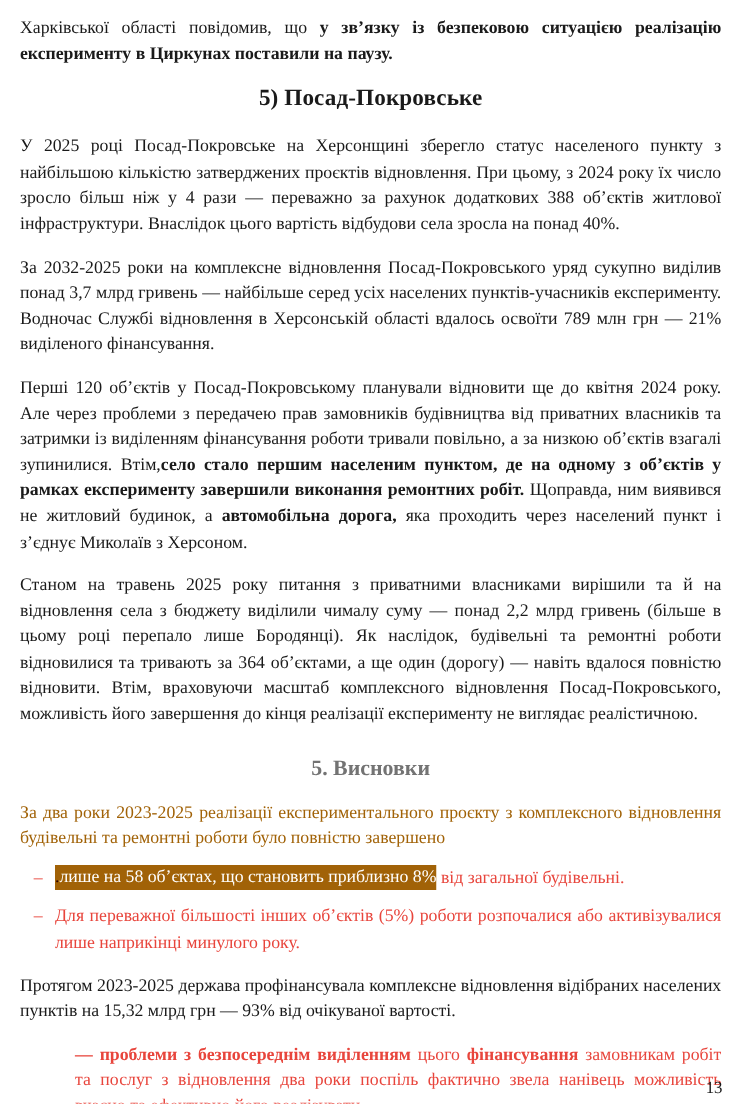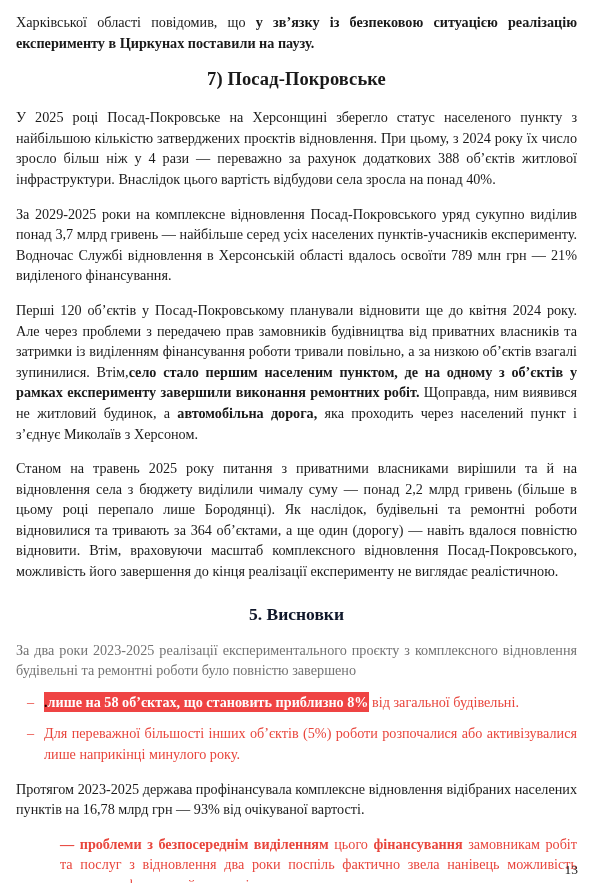--- a/index.html
+++ b/index.html
@@ -41,24 +41,24 @@
     text-align: center;
     margin: 16px 0 17px 0;
     letter-spacing: .1px;
     color: #1a1a1a;
   }
   h2.heading-concl {
     font-size: 17.5px;
     font-weight: bold;
     text-align: center;
     margin: 22px 0 15px 0;
-    color: #0f172a;
+    color: #737373;
   }
 
-  .red { color: #737373; }
+  .red { color: #a16207; }
 
   .bullet-block {
     margin: 11px 0 0 0;
     padding-left: 0;
   }
   .bullet-row {
     display: flex;
     align-items: flex-start;
     margin-bottom: 11px;
   }
@@ -75,23 +75,23 @@
   }
   .bullet-text {
     flex: 1 1 auto;
     font-size: 14.2px;
     line-height: 20.6px;
     text-align: justify;
     color: #e8453c;
   }
 
   .hl {
-    background: #ef4444;
+    background: #a16207;
     color: #ffffff;
-    font-weight: bold;
+    font-weight: normal;
     padding: 1.5px 0 2px 0;
     box-decoration-break: clone;
     -webkit-box-decoration-break: clone;
   }
   .hl-lead {
     color: #2b0000;
   }
 
   .emdash-para {
     margin: 14px 0 0 0;
@@ -110,25 +110,25 @@
     color: #1a1a1a;
   }
 </style>
 </head>
 <body>
 
 <div class="page">
 
   <p class="para"><span>Харківської області повідомив, що </span><b>у зв’язку із безпековою ситуацією реалізацію експерименту в Циркунах поставили на паузу.</b></p>
 
-  <h2 class="heading">7) Посад-Покровське</h2>
+  <h2 class="heading">5) Посад-Покровське</h2>
 
   <p class="para">У 2025 році Посад-Покровське на Херсонщині зберегло статус населеного пункту з найбільшою кількістю затверджених проєктів відновлення. При цьому, з 2024 року їх число зросло більш ніж у 4 рази — переважно за рахунок додаткових 388 об’єктів житлової інфраструктури. Внаслідок цього вартість відбудови села зросла на понад 40%.</p>
 
-  <p class="para">За 2029-2025 роки на комплексне відновлення Посад-Покровського уряд сукупно виділив понад 3,7 млрд гривень — найбільше серед усіх населених пунктів-учасників експерименту. Водночас Службі відновлення в Херсонській області вдалось освоїти 789 млн грн — 21% виділеного фінансування.</p>
+  <p class="para">За 2032-2025 роки на комплексне відновлення Посад-Покровського уряд сукупно виділив понад 3,7 млрд гривень — найбільше серед усіх населених пунктів-учасників експерименту. Водночас Службі відновлення в Херсонській області вдалось освоїти 789 млн грн — 21% виділеного фінансування.</p>
 
   <p class="para"><span>Перші 120 об’єктів у Посад-Покровському планували відновити ще до квітня 2024 року. Але через проблеми з передачею прав замовників будівництва від приватних власників та затримки із виділенням фінансування роботи тривали повільно, а за низкою об’єктів взагалі зупинилися. Втім,</span><b>село стало першим населеним пунктом, де на одному з об’єктів у рамках експерименту завершили виконання ремонтних робіт.</b><span> Щоправда, ним виявився не житловий будинок, а </span><b>автомобільна дорога,</b><span> яка проходить через населений пункт і з’єднує Миколаїв з Херсоном.</span></p>
 
   <p class="para">Станом на травень 2025 року питання з приватними власниками вирішили та й на відновлення села з бюджету виділили чималу суму — понад 2,2 млрд гривень (більше в цьому році перепало лише Бородянці). Як наслідок, будівельні та ремонтні роботи відновилися та тривають за 364 об’єктами, а ще один (дорогу) — навіть вдалося повністю відновити. Втім, враховуючи масштаб комплексного відновлення Посад-Покровського, можливість його завершення до кінця реалізації експерименту не виглядає реалістичною.</p>
 
   <h2 class="heading-concl">5. Висновки</h2>
 
   <p class="red tight">За два роки 2023-2025 реалізації експериментального проєкту з комплексного відновлення будівельні та ремонтні роботи було повністю завершено</p>
 
   <div class="bullet-block">
@@ -138,20 +138,20 @@
       <span class="bullet-text"><span class="hl"><span class="hl-lead">.</span><span>лише на 58 об’єктах, що становить приблизно 8%</span></span><span> від загальної будівельні.</span></span>
     </div>
 
     <div class="bullet-row">
       <span class="bullet-mark">–</span>
       <span class="bullet-text">Для переважної більшості інших об’єктів (5%) роботи розпочалися або активізувалися лише наприкінці минулого року.</span>
     </div>
 
   </div>
 
-  <p class="para" style="margin-top:14px;">Протягом 2023-2025 держава профінансувала комплексне відновлення відібраних населених пунктів на 16,78 млрд грн — 93% від очікуваної вартості.</p>
+  <p class="para" style="margin-top:14px;">Протягом 2023-2025 держава профінансувала комплексне відновлення відібраних населених пунктів на 15,32 млрд грн — 93% від очікуваної вартості.</p>
 
 
   <p class="emdash-para"><b>—</b>&nbsp;<b>проблеми з безпосереднім виділенням</b><span> цього </span><b>фінансування</b><span> замовникам робіт та послуг з відновлення два роки поспіль фактично звела нанівець можливість вчасно та ефективно його реалізувати.</span></p>
 
   <div class="page-number">13</div>
 
 </div>
 
 </body></html>

